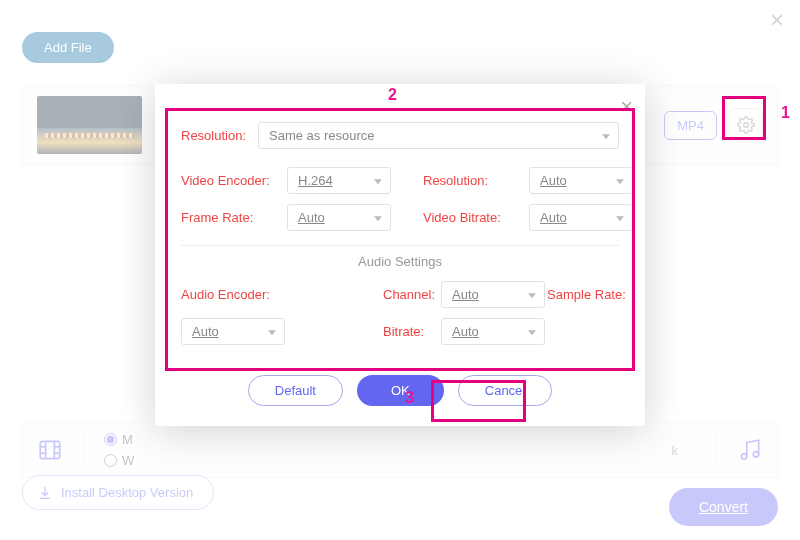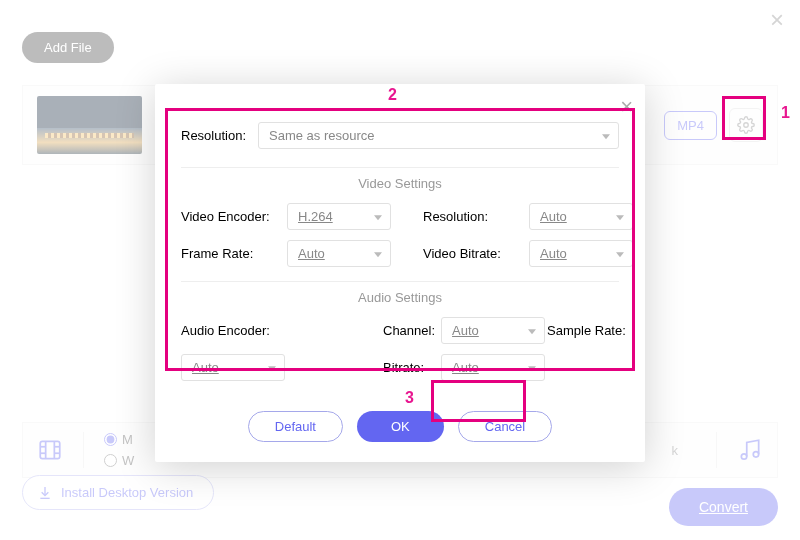--- a/index.html
+++ b/index.html
@@ -22,21 +22,21 @@
     .main-close {
       position: absolute;
       right: 16px;
       top: 6px;
       font-size: 24px;
       color: #888;
       cursor: pointer;
       font-weight: 300;
     }
     .add-file-btn {
-      background: #404040;
+      background: #0369a1;
       color: #fff;
       border: none;
       border-radius: 18px;
       padding: 8px 22px;
       font-size: 13px;
       cursor: pointer;
       margin-top: 18px;
     }
     .file-row {
       margin-top: 22px;
@@ -171,21 +171,21 @@
       pointer-events: none;
     }
     .annot-2 {
       position: absolute;
       left: 388px; top: 86px;
       color: #e81790;
       font-weight: 700;
       font-size: 16px;
     }
     .dlg-body { padding: 10px 26px 4px; }
-    .dlg-label { color: #000000; font-size: 13px; }
+    .dlg-label { color: #ef4444; font-size: 13px; }
     .top-res-row { display: flex; align-items: center; gap: 12px; margin-bottom: 18px; margin-top: 12px; }
     .select {
       border: 1px solid #e1e1e1;
       border-radius: 3px;
       padding: 5px 24px 5px 10px;
       font-size: 13px;
       color: #888;
       position: relative;
       background: #fff;
       cursor: pointer;
@@ -325,21 +325,20 @@
 <div class="overlay"></div>
 
 <div class="dialog">
   <div class="dialog-close">×</div>
   <div class="dlg-body">
     <div class="top-res-row">
       <span class="dlg-label">Resolution:</span>
       <div class="select select-wide">Same as resource</div>
     </div>
 
-    <div class="section-title">Video Settings</div>
     <div class="grid2">
       <span class="dlg-label">Video Encoder:</span>
       <div class="select select-sm">H.264</div>
       <span class="col-spacer"></span>
       <span class="dlg-label">Resolution:</span>
       <div class="select select-sm">Auto</div>
 
       <span class="dlg-label">Frame Rate:</span>
       <div class="select select-sm">Auto</div>
       <span class="col-spacer"></span>

